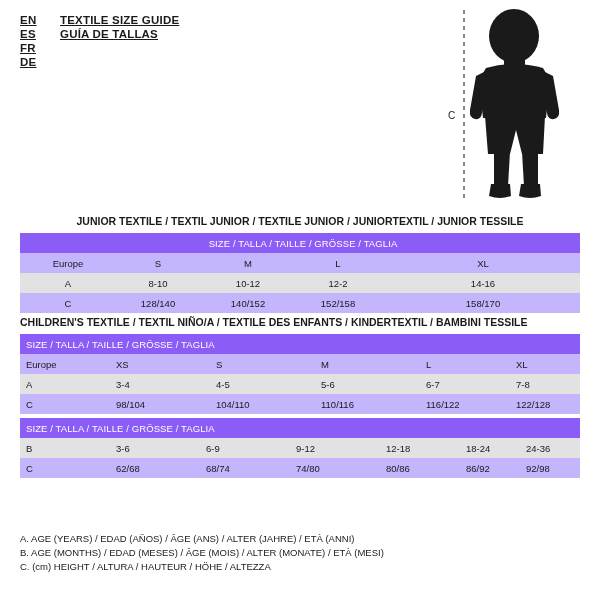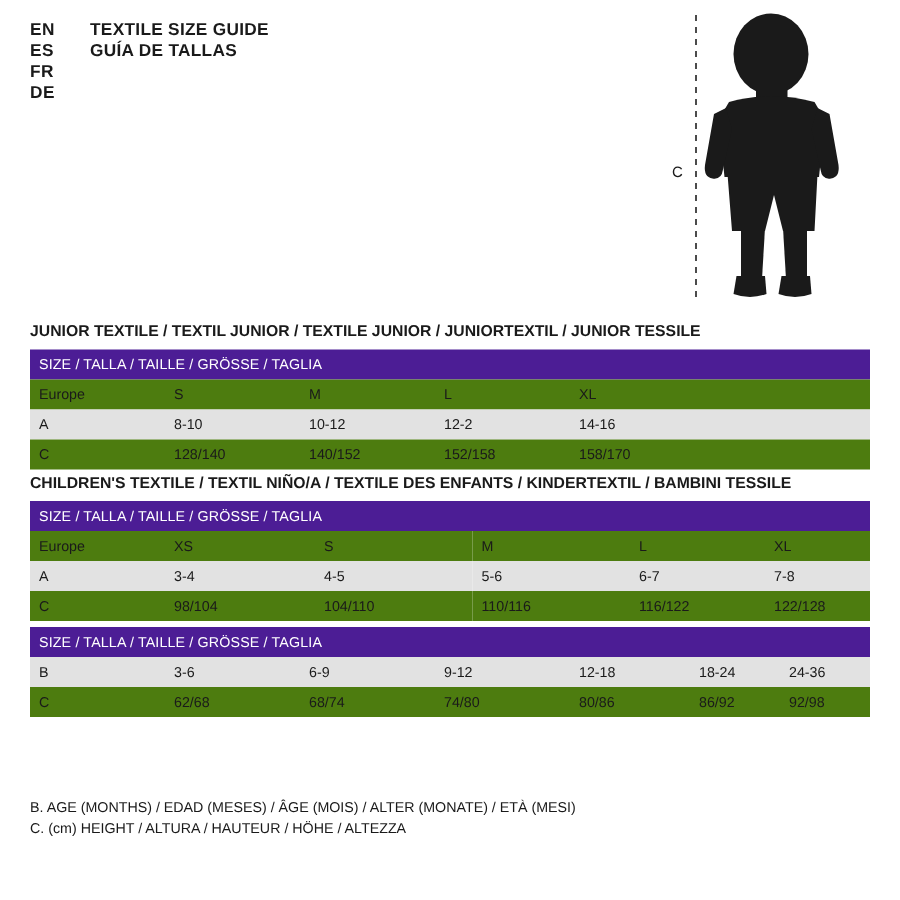--- a/index.html
+++ b/index.html
@@ -25,20 +25,21 @@
   .header {
     position: absolute;
     left: 20px;
     top: 14px;
     width: 420px;
   }
   .lang-row {
     display: flex;
     align-items: flex-start;
     margin-bottom: 2px;
+    text-decoration: underline;
   }
   .lang-code {
     width: 40px;
     font-size: 11.5px;
     font-weight: bold;
     letter-spacing: 0.3px;
     color: #1a1a1a;
   }
   .lang-title {
     font-size: 11.5px;
@@ -85,31 +86,31 @@
     table-layout: fixed;
   }
   table.size-table td {
     font-size: 9.5px;
     color: #1a1a1a;
     padding: 3px 0 3px 6px;
     height: 14px;
     vertical-align: middle;
   }
   tr.head-row td {
-    background: #4c1d95;
+    background: #8b5cf6;
     color: #ffffff;
     font-weight: normal;
     font-size: 9.5px;
     letter-spacing: 0.1px;
   }
   tr.shade td {
     background: #e2e2e2;
   }
   tr.plain td {
-    background: #4d7c0f;
+    background: #c4b5fd;
   }
 
   
   .legend {
     position: absolute;
     left: 20px;
     top: 532px;
     width: 560px;
   }
   .legend div {
@@ -163,21 +164,21 @@
 
         <path d="M80 146 L96 146 L96 180 L82 180 Z"></path>
 
         <path d="M49 178 L68 178 L69 190 Q58 194 47 190 Z"></path>
 
         <path d="M79 178 L98 178 L99 190 Q88 194 77 190 Z"></path>
       </g>
     </svg>
   </div>
 
-  <div class="section" style="top:215px;">
+  <div class="section" style="top:215px;text-align:center;">
     <div class="section-title">JUNIOR TEXTILE / TEXTIL JUNIOR / TEXTILE JUNIOR / JUNIORTEXTIL / JUNIOR TESSILE</div>
     <table class="size-table">
       <colgroup>
         <col style="width:90px">
           <col style="width:90px">
           <col style="width:90px">
           <col style="width:90px">
           <col style="width:200px">
       </colgroup>
       <tbody>
@@ -283,17 +284,18 @@
           <td>74/80</td>
           <td>80/86</td>
           <td>86/92</td>
           <td>92/98</td>
         </tr>
       </tbody>
     </table>
   </div>
 
   <div class="legend">
+    <div>A. AGE (YEARS) / EDAD (AÑOS) / ÂGE (ANS) / ALTER (JAHRE) / ETÀ (ANNI)</div>
     <div>B. AGE (MONTHS) / EDAD (MESES) / ÂGE (MOIS) / ALTER (MONATE) / ETÀ (MESI)</div>
     <div>C. (cm) HEIGHT / ALTURA / HAUTEUR / HÖHE / ALTEZZA</div>
   </div>
 
 </div>
 
 </body></html>

